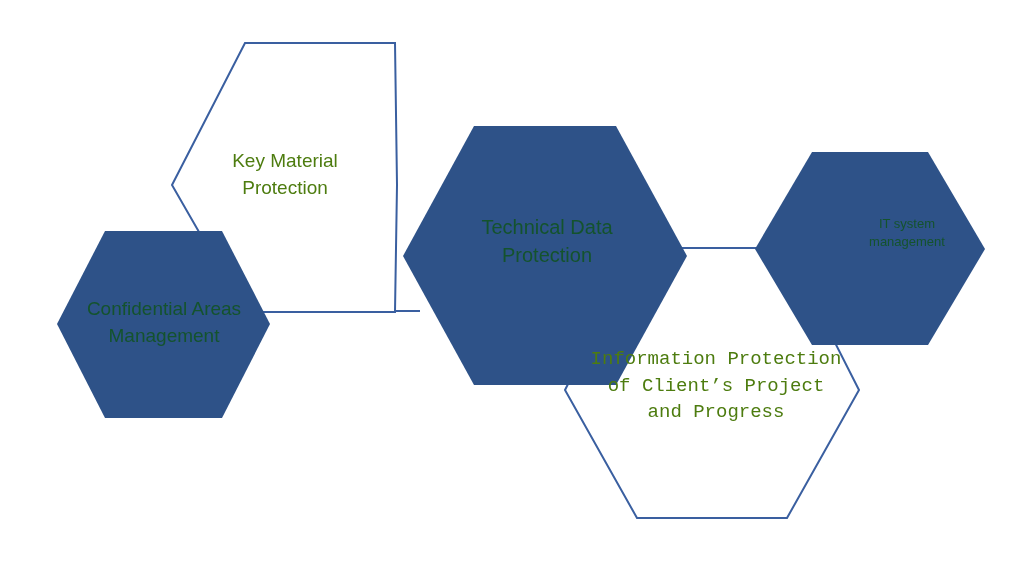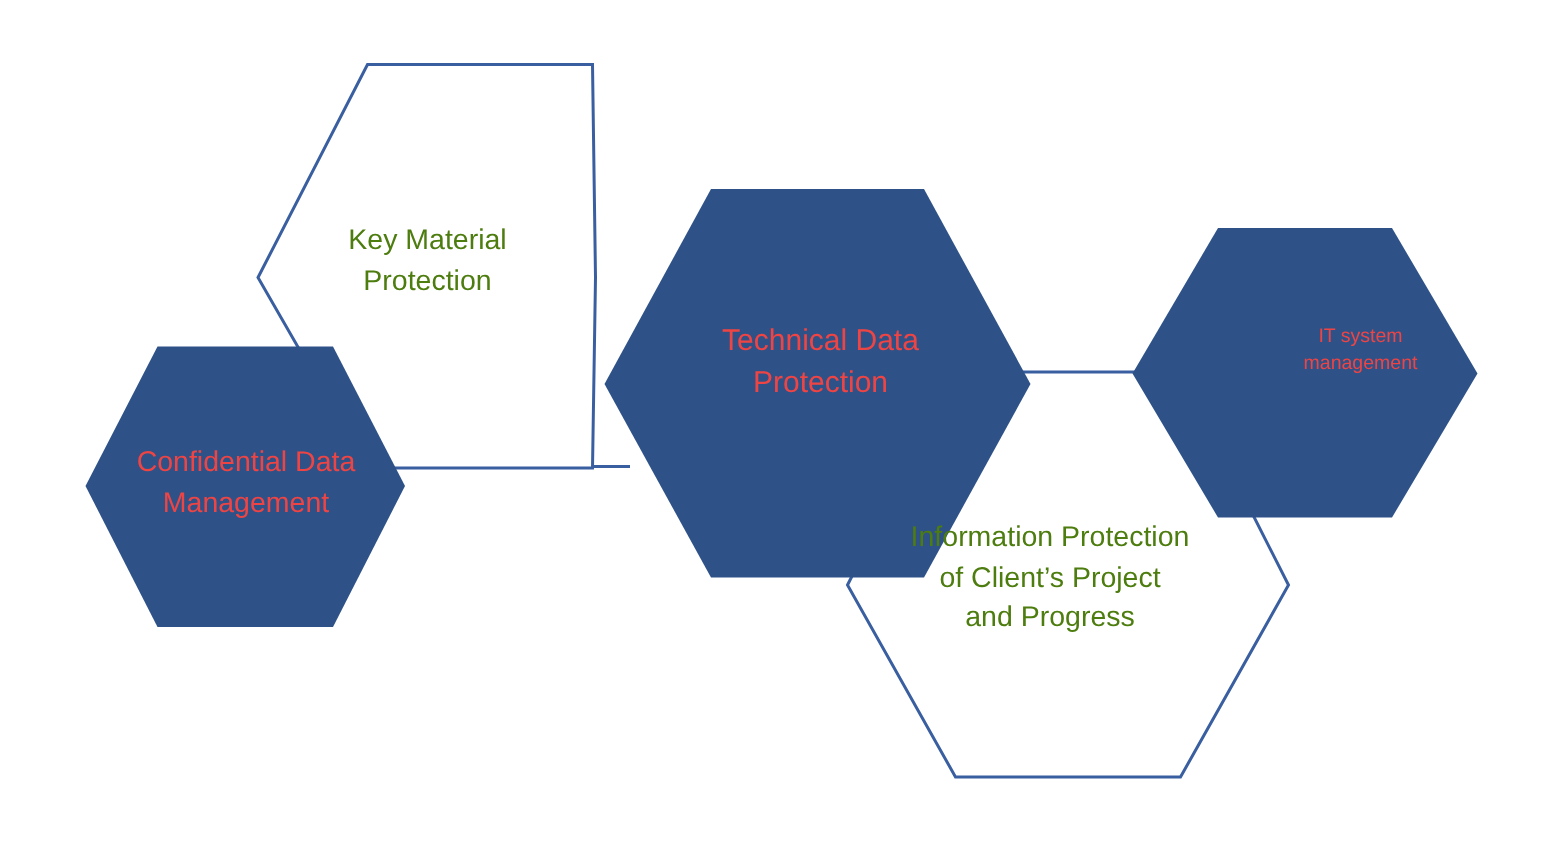--- a/index.html
+++ b/index.html
@@ -27,40 +27,40 @@
   }
   .hex-label {
     position: absolute;
     text-align: center;
     line-height: 1.40;
     white-space: pre-line;
     pointer-events: none;
     font-family: "Liberation Sans", sans-serif;
   }
   .label-filled {
-    color: #ef4444;
+    color: #14532d;
   }
   .label-outline {
     color: #4d7c0f;
   }
   
   #label-confidential {
     left: 30px;  top: 296px;  width: 268px;  font-size: 19px;
   }
   #label-keymaterial {
     left: 170px; top: 148px;  width: 230px;  font-size: 19px;
   }
   #label-technical {
     left: 413px; top: 213px;  width: 268px;  font-size: 20px;
   }
   #label-itsystem {
     left: 794px; top: 215px;  width: 226px;  font-size: 13px;
   }
   #label-infoprotection {
-    left: 564px; top: 346px;  width: 272px;  font-size: 19px;
+    left: 580px; top: 346px;  width: 272px;  font-size: 19px; font-family: Liberation Mono, monospace;
   }
 </style>
 </head>
 <body>
 
 <div id="canvas">
 
   <svg viewBox="0 0 1036 564">
 
     <g>
@@ -73,21 +73,21 @@
     <polygon points="565,390 637,248 787,248 859,390 787,518 637,518" fill="#ffffff" stroke="#3A5FA0" stroke-width="2" stroke-linejoin="miter"></polygon>
 
     <polygon points="57,324 105,231 222,231 270,324 222,418 105,418" fill="#2E5288"></polygon>
 
     <polygon points="403,256 474,126 616,126 687,256 616,385 474,385" fill="#2E5288"></polygon>
 
     <polygon points="755,249 812,152 928,152 985,249 928,345 812,345" fill="#2E5288"></polygon>
 
   </svg>
 
-  <div class="hex-label label-filled" id="label-confidential">Confidential Data
+  <div class="hex-label label-filled" id="label-confidential">Confidential Areas
 Management</div>
 
   <div class="hex-label label-outline" id="label-keymaterial">Key Material
 Protection</div>
 
   <div class="hex-label label-filled" id="label-technical">Technical Data
 Protection</div>
 
   <div class="hex-label label-filled" id="label-itsystem">IT system
 management</div>

